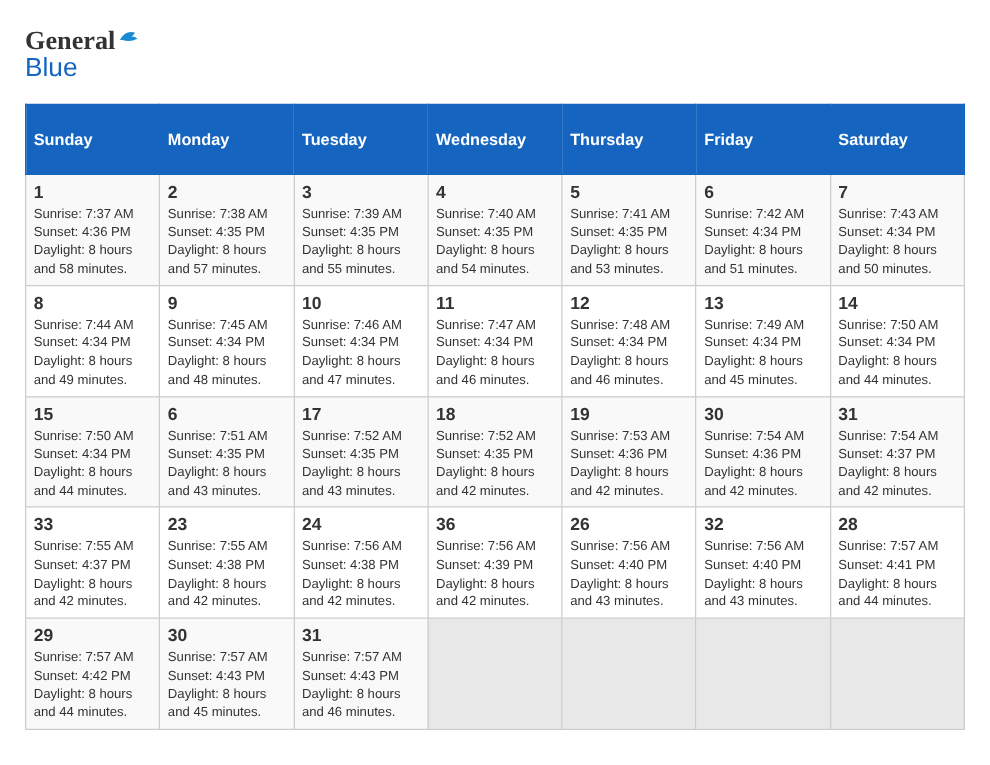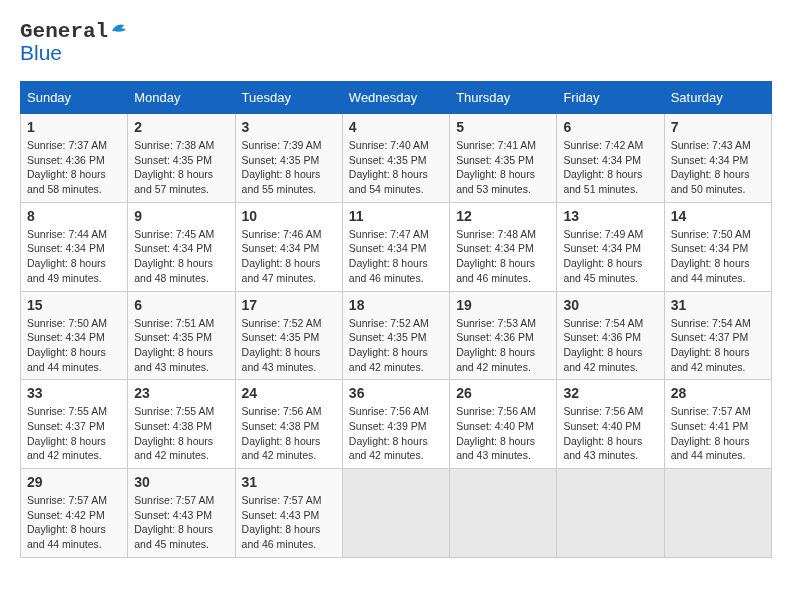--- a/index.html
+++ b/index.html
@@ -35,24 +35,24 @@
       color: #555;
     }
     table {
       width: 100%;
       border-collapse: collapse;
       font-size: 11px;
     }
     thead tr th {
       background-color: #1565c0;
       color: #fff;
-      padding: 8px 6px;
+      padding: 20px 6px;
       text-align: left;
       font-size: 13px;
-      font-weight: normal;
+      font-weight: bold;
       border: 1px solid #1565c0;
       margin-left: 40px;
     }
     tbody tr td {
       border: 1px solid #ccc;
       padding: 5px 6px;
       vertical-align: top;
       width: 14.28%;
       min-height: 80px;
       background: #fff;
@@ -74,21 +74,21 @@
       color: #333;
       line-height: 1.4;
     }
   </style>
 </head>
 <body>
 
 <div class="header">
   <div class="logo">
     <div style="display:flex;align-items:center;gap:0px;">
-      <span style="font-size:21px;font-weight:bold;color:#333;font-family:Liberation Mono, monospace;">General</span>
+      <span style="font-size:21px;font-weight:bold;color:#333;font-family:Liberation Serif, serif;">General</span>
       <svg width="22" height="18" viewBox="0 0 22 18" style="margin-left:2px;margin-top:-4px;">
         <path d="M2,10 Q6,2 14,4 Q12,8 8,8 Q13,6 16,9 Q10,12 4,10 Z" fill="#1a8ad4"></path>
       </svg>
     </div>
     <div style="font-size:21px;font-weight:normal;color:#1565c0;font-family:Arial;margin-top:-2px;">Blue</div>
   </div>
   <div class="title-block">
     <h1></h1>
     <h2></h2>
   </div>

